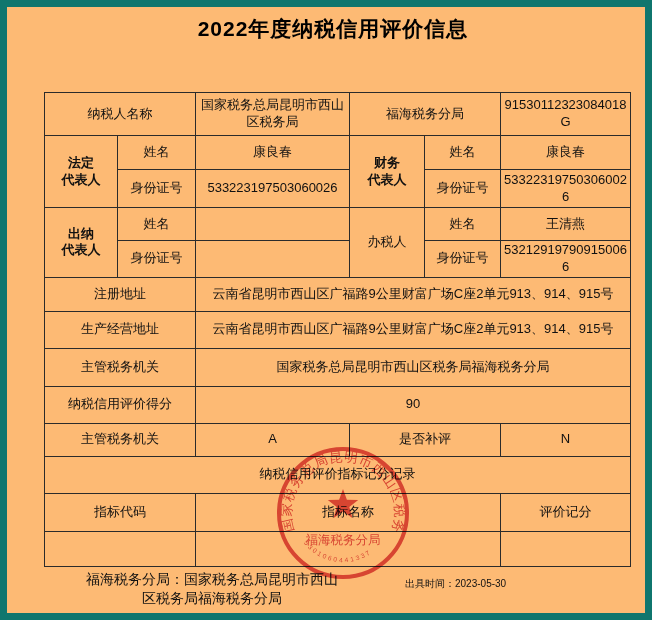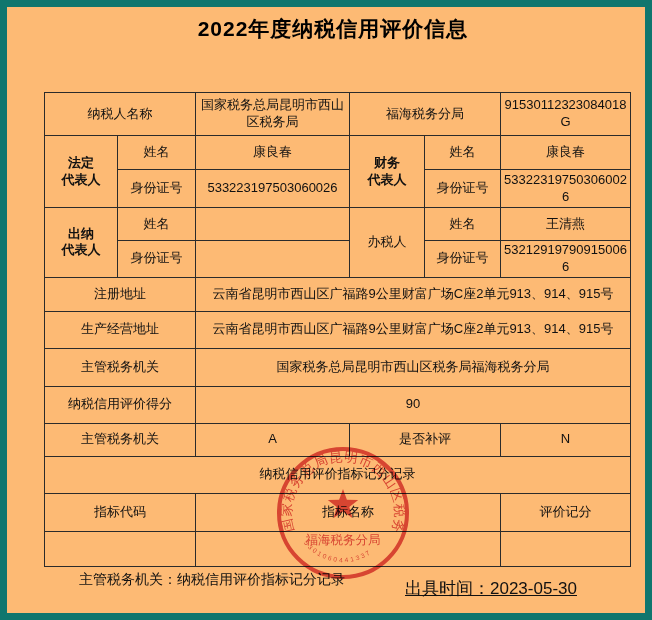--- a/index.html
+++ b/index.html
@@ -44,23 +44,22 @@
   .pre { white-space:pre-line;font-weight:bold; }
   .nowrap { white-space:nowrap; }
   .footer-authority {
     position:absolute; left:40px; top:563px; width:330px;
     text-align:center;
     font-size:14px; color:#111;
     line-height:1.35;
   }
   .footer-issue {
     position:absolute; left:398px; top:570px;
-    font-size:17px; color:#111;
+    font-size:10px; color:#111;
     white-space:nowrap;
-    text-decoration:underline;
   }
   .stamp {
     position:absolute; left:266px; top:436px;
     width:140px; height:140px;
     color:#cf3040;
     opacity:0.78;
     mix-blend-mode:multiply;
     pointer-events:none;
   }
   .stamp text { fill:currentColor; }
@@ -151,21 +150,22 @@
       </tr>
       <tr style="height:35px">
         <td colspan="2"></td>
         <td colspan="3"></td>
         <td></td>
       </tr>
     </tbody>
   </table>
 
   <div class="footer-authority">
-    <div>主管税务机关：纳税信用评价指标记分记录</div>
+    <div>福海税务分局：国家税务总局昆明市西山</div>
+    <div>区税务局福海税务分局</div>
   </div>
 
   <div class="footer-issue">出具时间：2023-05-30</div>
 
   <svg class="stamp" viewBox="0 0 140 140" xmlns="http://www.w3.org/2000/svg">
     <circle cx="70" cy="70" r="64" fill="none" stroke="currentColor" stroke-width="4"></circle>
     <defs>
       <path id="sealArcTop" d="M 21.1,87.8 A 52,52 0 1 1 118.9,87.8" fill="none"></path>
       <path id="sealArcBottom" d="M 27.5,95 A 49.3,49.3 0 0 0 112.5,95" fill="none"></path>
     </defs>

